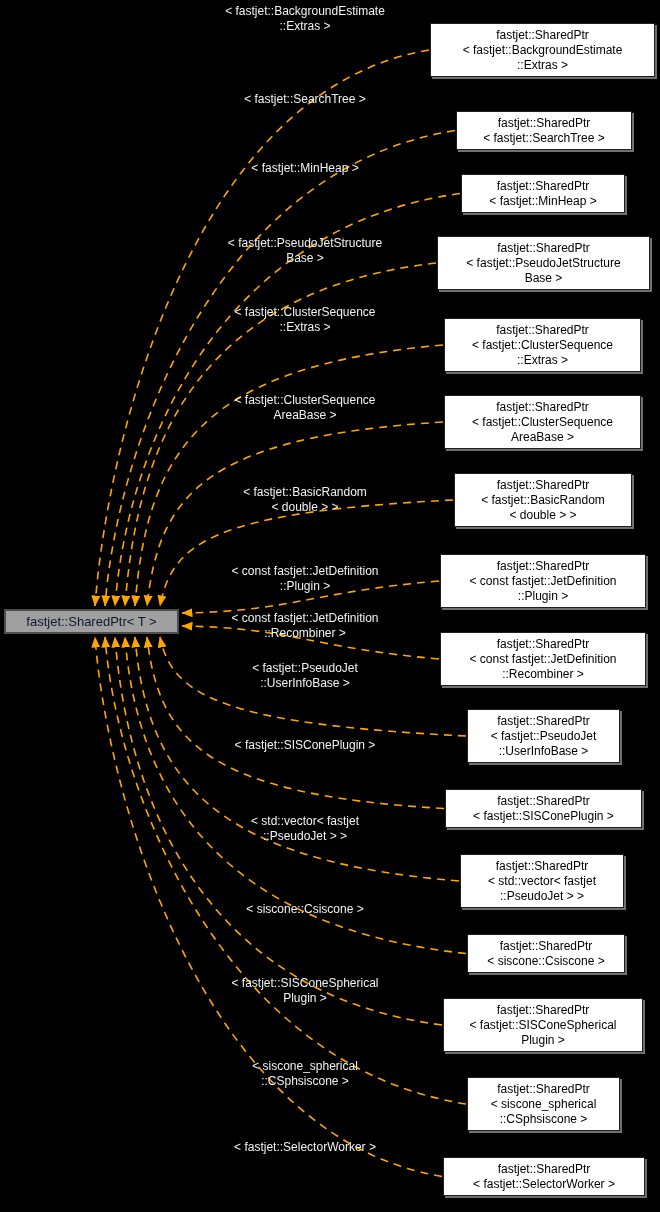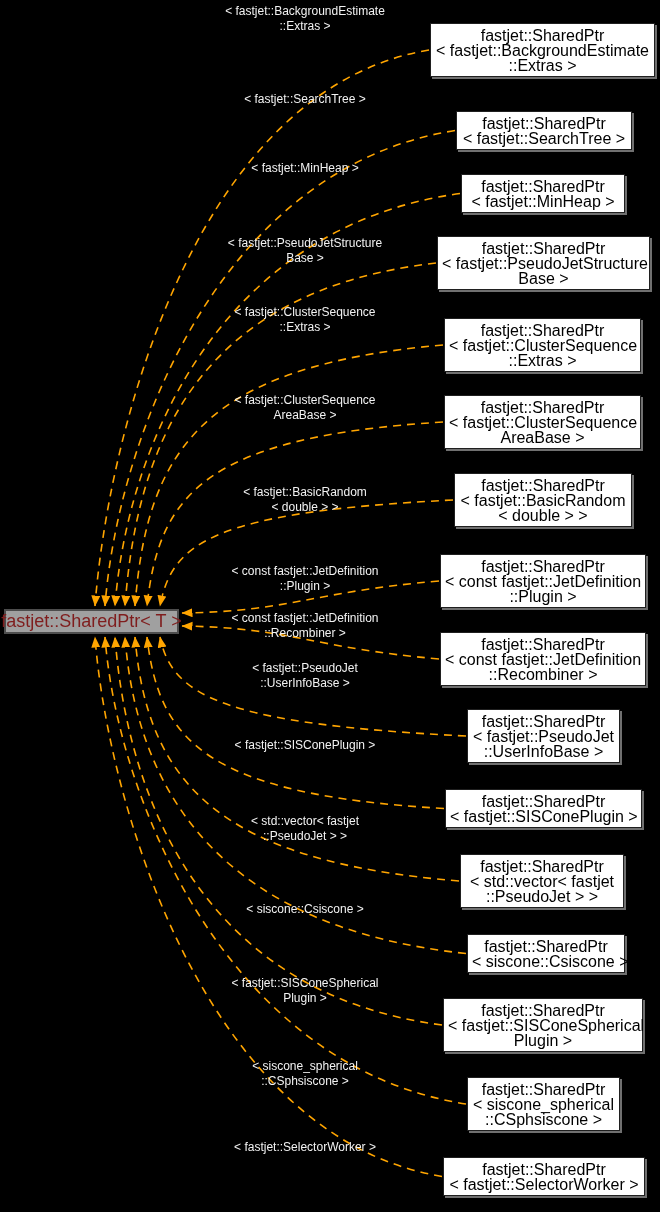--- a/index.html
+++ b/index.html
@@ -16,21 +16,21 @@
     left: 0; top: 0;
     width: 660px; height: 1212px;
   }
   .inst-box {
     position: absolute;
     box-sizing: border-box;
     background: #ffffff;
     border: 1px solid #1f1f1f;
     box-shadow: 2px 2px 0 #707070;
     color: #000;
-    font-size: 16px;
+    font-size: 12px;
     line-height: 15px;
     text-align: center;
     padding: 4px 4px 3px 4px;
     cursor: pointer;
   }
   .inst-box .bl { white-space: nowrap; }
   .edge-label {
     position: absolute;
     transform: translateX(-50%);
     color: #f2f2f2;
@@ -39,22 +39,22 @@
     text-align: center;
   }
   .edge-label .ll { white-space: nowrap; }
   .center-node {
     position: absolute;
     left: 4px; top: 609px;
     width: 175px; height: 25px;
     box-sizing: border-box;
     background: #a0a0a0;
     border: 2px solid #4d4d4d;
-    color: #7f1d1d;
-    font-size: 18px;
+    color: #0f172a;
+    font-size: 13px;
     display: flex;
     align-items: center;
     justify-content: center;
     white-space: nowrap;
   }
 </style>
 </head>
 <body>
 
 <div class="canvas" id="canvas" style="background: rgb(0, 0, 0);">

